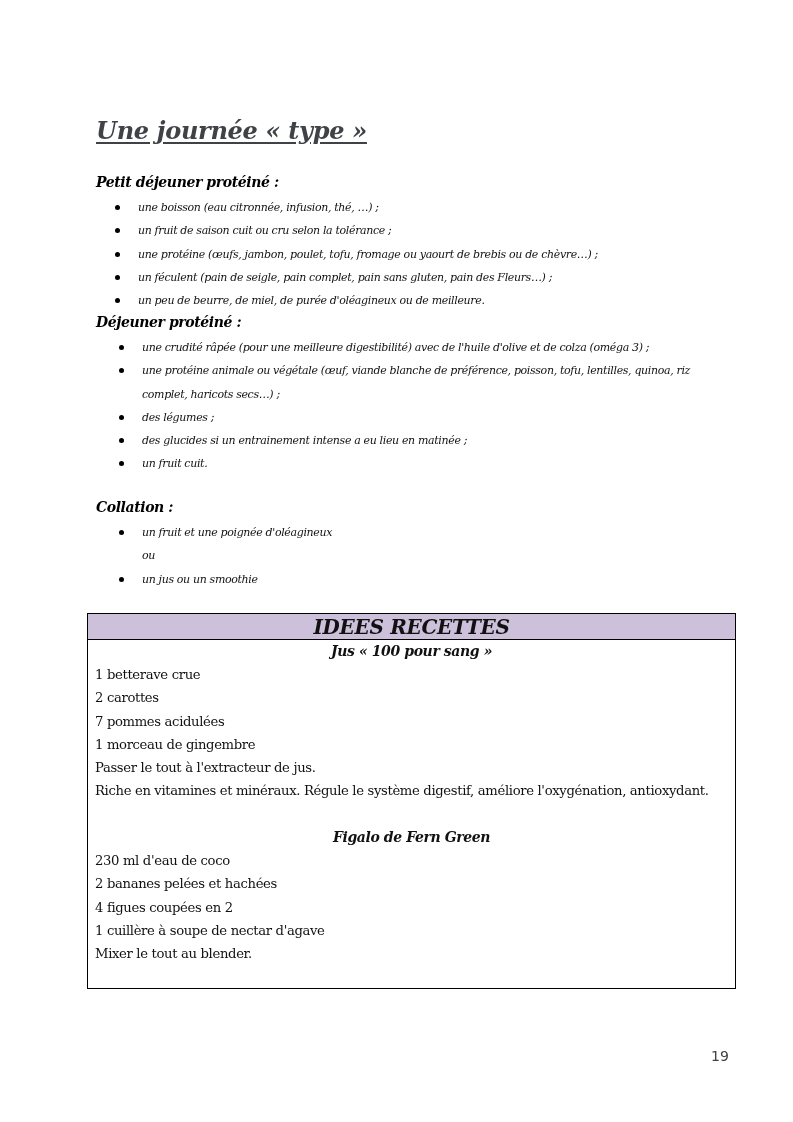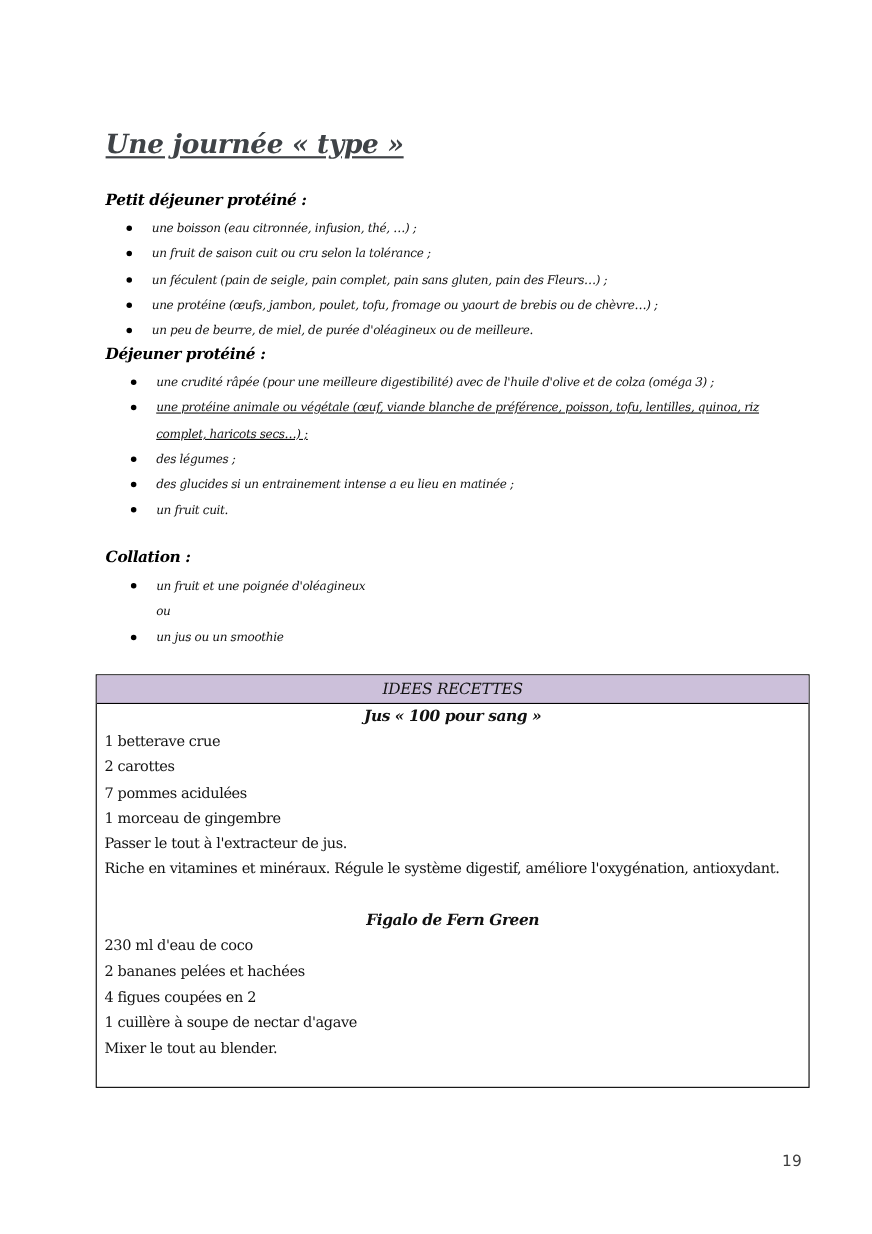--- a/index.html
+++ b/index.html
@@ -54,21 +54,20 @@
     .bullet-list li .dot {
       position: absolute;
       width: 5px;
       height: 5px;
       border-radius: 50%;
       background: #000;
       top: 9px;
     }
     .bullet-list li.wrap {
       white-space: normal;
-      text-decoration: underline;
     }
     .list-a { left: 138px; top: 196px; width: 600px; }
     .list-a li .dot { left: -23px; }
     .list-b { left: 142px; top: 336px; width: 595px; }
     .list-b li .dot { left: -23px; }
     .list-c { left: 142px; top: 521px; width: 500px; }
     .list-c li .dot { left: -23px; }
 
     .recipe-table {
       position: absolute;
@@ -76,23 +75,23 @@
       top: 613px;
       width: 647px;
       height: 374px;
       border: 1.5px solid #000;
     }
     .recipe-header {
       height: 25px;
       background: #ccc0da;
       border-bottom: 1px solid #000;
       text-align: center;
-      font-size: 14px;
+      font-size: 20px;
       font-style: italic;
-      font-weight: normal;
+      font-weight: bold;
       line-height: 26px;
       letter-spacing: -0.3px;
     }
     .recipe-title {
       text-align: center;
       font-size: 14px;
       font-style: italic;
       font-weight: bold;
       letter-spacing: -0.4px;
       line-height: 23px;
@@ -118,22 +117,22 @@
   </style>
 </head>
 <body>
 
 <div class="page-title">Une journée « type »</div>
 
 <div class="section-heading" style="top:174px;">Petit déjeuner protéiné :</div>
 <ul class="bullet-list list-a">
   <li><span class="dot"></span><span>une boisson (eau citronnée, infusion, thé, …) ;</span></li>
   <li><span class="dot"></span><span>un fruit de saison cuit ou cru selon la tolérance ;</span></li>
+  <li><span class="dot"></span><span>une protéine (œufs, jambon, poulet, tofu, fromage ou yaourt de brebis ou de chèvre…) ;</span></li>
   <li><span class="dot"></span><span>un féculent (pain de seigle, pain complet, pain sans gluten, pain des Fleurs…) ;</span></li>
-  <li><span class="dot"></span><span>une protéine (œufs, jambon, poulet, tofu, fromage ou yaourt de brebis ou de chèvre…) ;</span></li>
   <li><span class="dot"></span><span>un peu de beurre, de miel, de purée d'oléagineux ou de meilleure.</span></li>
 </ul>
 
 <div class="section-heading" style="top:314px;">Déjeuner protéiné :</div>
 <ul class="bullet-list list-b">
   <li><span class="dot"></span><span>une crudité râpée (pour une meilleure digestibilité) avec de l'huile d'olive et de colza (oméga 3) ;</span></li>
   <li class="wrap"><span class="dot"></span><span>une protéine animale ou végétale (œuf, viande blanche de préférence, poisson, tofu, lentilles, quinoa, riz complet, haricots secs…) ;</span></li>
   <li><span class="dot"></span><span>des légumes ;</span></li>
   <li><span class="dot"></span><span>des glucides si un entrainement intense a eu lieu en matinée ;</span></li>
   <li><span class="dot"></span><span>un fruit cuit.</span></li>

